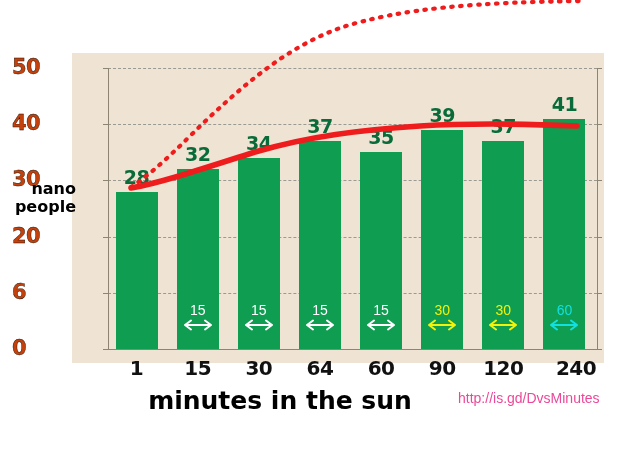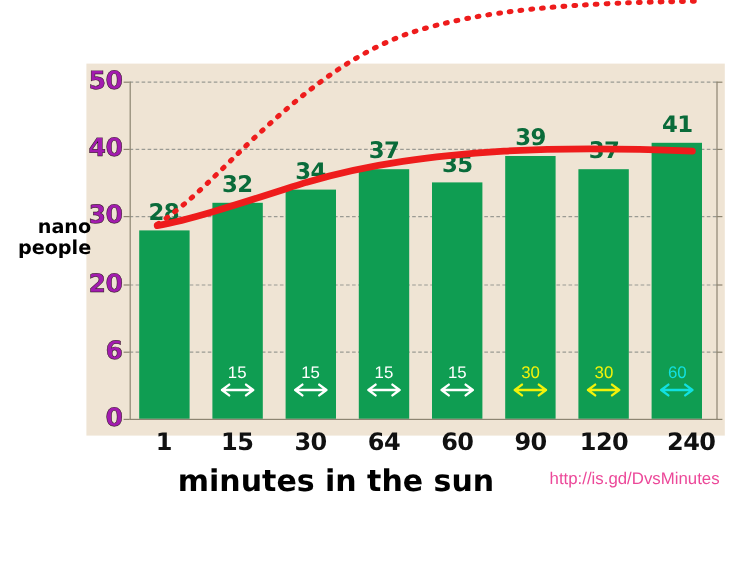--- a/index.html
+++ b/index.html
@@ -86,25 +86,24 @@
     border-top: 1px solid #8d8572;
     z-index: 3;
   }
   .tick-left { left: 31px; }
   .tick-right { left: 525px; }
 
   
   .ylabel {
     position: absolute;
     right: 0;
-    text-align: right;
     font-family: "DejaVu Sans", sans-serif;
     font-weight: bold;
     font-size: 21px;
-    color: #a21caf;
+    color: #c2410c;
     line-height: 1;
     letter-spacing: -0.5px;
     -webkit-text-stroke: 0.4px #1a1008;
   }
 
   #ylabels {
     position: absolute;
     left: 0px;
     top: 0px;
     width: 100px;

